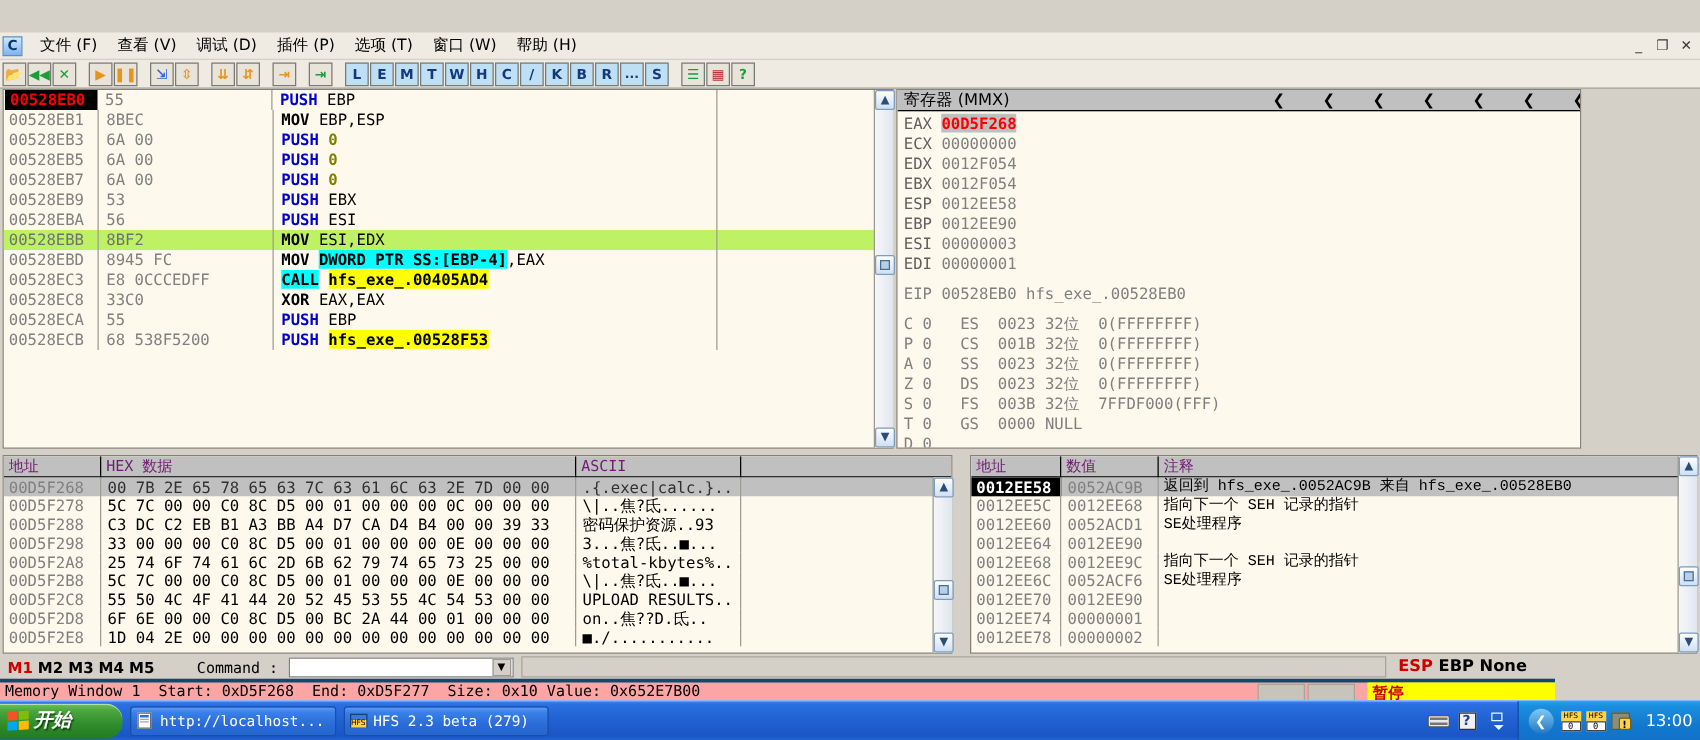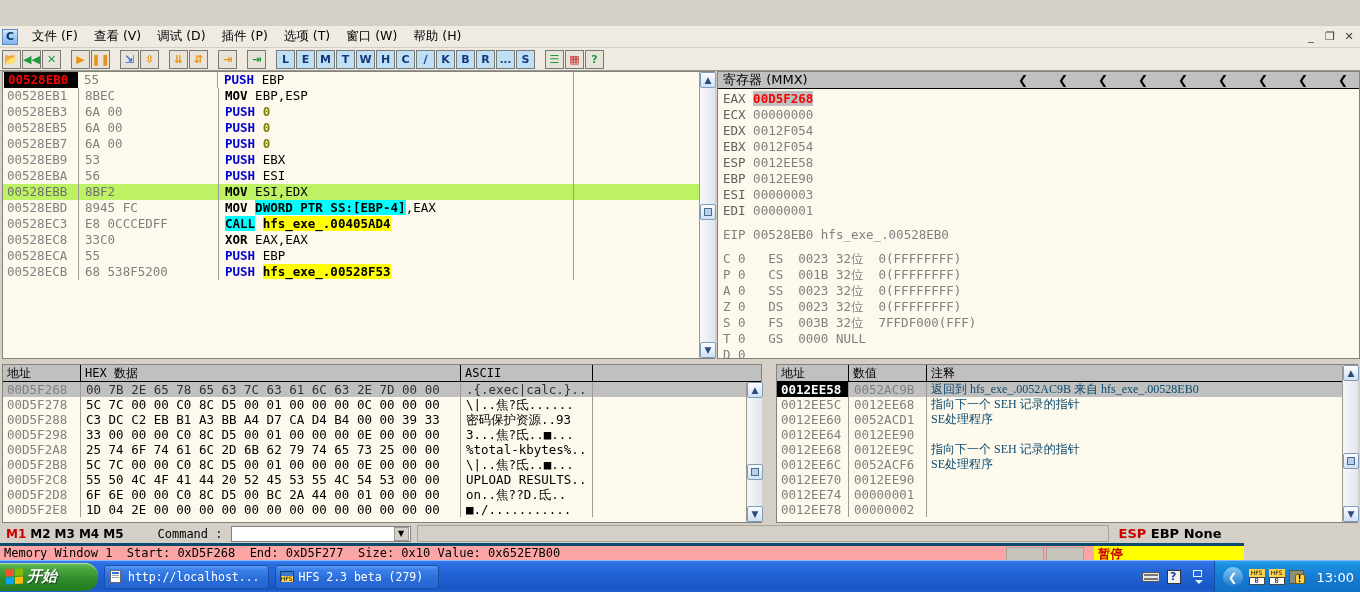--- a/index.html
+++ b/index.html
@@ -68,21 +68,21 @@
     color: #1f4fa8; position: relative; flex: 0 0 auto;
   }
   .tbtn.letter { background: #bfe0f4; color:#14387c; }
   .tbsep { width: 9px; flex: 0 0 auto; }
 
   
   .pane { position: absolute; background: #fdf9ec; border: 1px solid #848278; overflow: hidden; }
   .pane-head {
     height: 17px; background: #c0c0c0; border-bottom: 1px solid #000;
     display: flex; align-items: center; font-family: "DejaVu Sans Mono", monospace;
-    font-size: 12px; color: #000000;
+    font-size: 12px; color: #701a75;
   }
   .hcell { padding-left: 4px; border-right: 1px solid #000; height: 17px; line-height: 16px; white-space: nowrap; overflow: hidden; }
   .hcell:last-child { border-right: none; }
 
   
   #disasm { left: 2px; top: 71px; width: 713px; height: 288px; border:1px solid #848278; background:#fdf9ec; position:absolute; }
   .dis-rows { font-family: "DejaVu Sans Mono", monospace; font-size: 12.5px; }
   .drow { height: 16px; line-height: 16px; display: flex; white-space: pre; }
   .drow.sel { background: #bef264; }
   .d-addr { width: 76px; padding-left: 4px; color: #808080; flex:0 0 auto; border-right:1px solid #9d9b92;}
@@ -111,21 +111,21 @@
   }
   .sb-thumb {
     position:absolute; left:0; width:16px; height:16px;
     background: linear-gradient(180deg,#fdfdfe,#cfe0f5);
     border:1px solid #7f9db9; border-radius:2px;
     display:flex; align-items:center; justify-content:center;
   }
   .sb-thumb .grip { width:8px; height:8px; border:1px solid #4a6c92; background:#b9cfe8; }
 
   
-  #regs { left: 717px; top: 71px; width: 643px; height: 288px; }
+  #regs { left: 717px; top: 71px; width: 548px; height: 288px; }
   .reg-head {
     height: 17px; background: #c0c0c0; border-bottom:1px solid #000;
     font-family:"DejaVu Sans", sans-serif; font-size: 13px; color:#000;
     display:flex; align-items:center; padding-left:5px; position:relative;
   }
   .reg-chev { position:absolute; color:#000; font-family:"DejaVu Sans",sans-serif; font-size:12px; }
   .reg-body { font-family:"DejaVu Sans Mono", monospace; font-size:12.5px; padding:2px 0 0 5px; }
   .rrow { height:16px; line-height:16px; white-space:pre; color:#808080; }
   .rname { color:#606060; }
   .rval-hi { background:#c0c0c0; color:#ff0000; font-weight:bold; }
@@ -140,21 +140,21 @@
   .mrow .m-asc  { width:132px; padding-left:5px; flex:0 0 auto; color:#000; font-family:"DejaVu Sans Mono", monospace; border-right:1px solid #9d9b92;}
   .mrow.sel { background:#c0c0c0; }
   .mrow.sel .m-hex, .mrow.sel .m-asc { color:#303030; }
 
   
   #stack { left: 776px; top: 364px; width: 582px; height: 159px; }
   .srows { font-family:"DejaVu Sans Mono", monospace; font-size:12.5px; }
   .srow { height:15px; line-height:15px; display:flex; white-space:pre; color:#808080; }
   .srow .s-addr { width:72px; padding-left:4px; flex:0 0 auto; border-right:1px solid #9d9b92;}
   .srow .s-val  { width:78px; padding-left:5px; flex:0 0 auto; border-right:1px solid #9d9b92;}
-  .srow .s-cmt  { padding-left:4px; flex:1 1 auto; color:#0c4a6e; font-family:Liberation Serif, serif; font-size:12px;}
+  .srow .s-cmt  { padding-left:4px; flex:1 1 auto; color:#000000; font-family:Liberation Mono, monospace; font-size:12px;}
   .srow.sel { background:#c0c0c0; }
   .srow.sel .s-addr { background:#000; color:#fff; font-weight:bold; }
 
   
   .cmdbar { position:absolute; left:0; top:524px; width:1360px; height:19px; background:#d4d0c8; display:flex; align-items:center; }
   .mtag { font-family:"DejaVu Sans", sans-serif; font-size:12px; font-weight:bold; color:#000; margin-left:4px; }
   .mtag.on { color:#cc0000; margin-left:6px; }
   .cmdlabel { font-family:"DejaVu Sans Mono", monospace; font-size:12px; color:#000; margin-left:34px; }
   .cmdbox {
     margin-left:8px; width:180px; height:16px; background:#fff;

